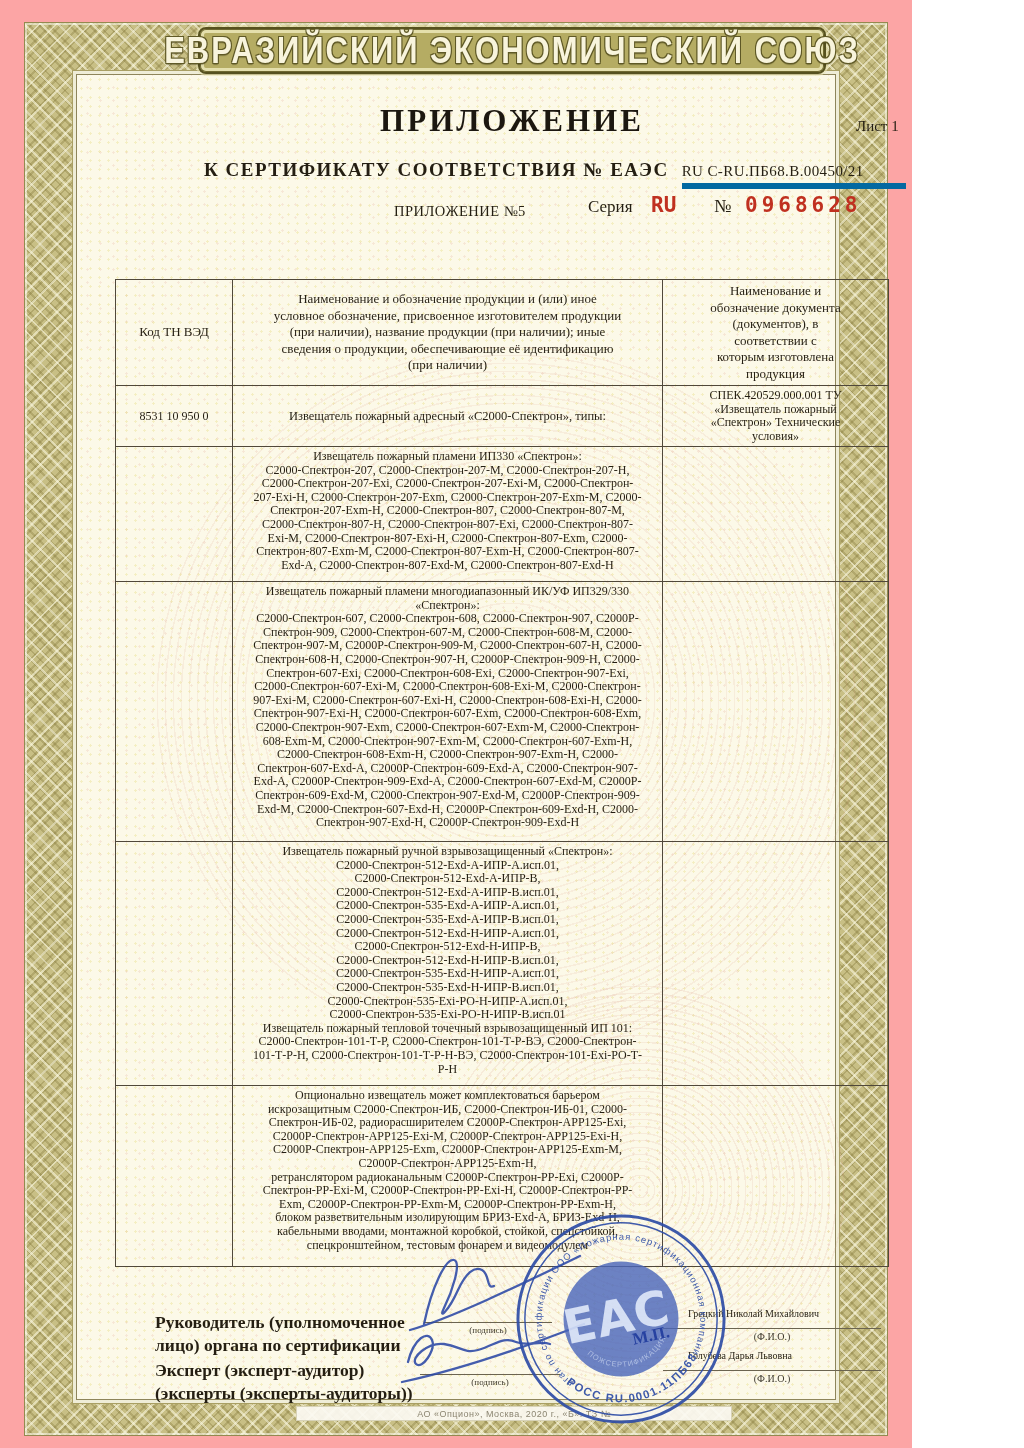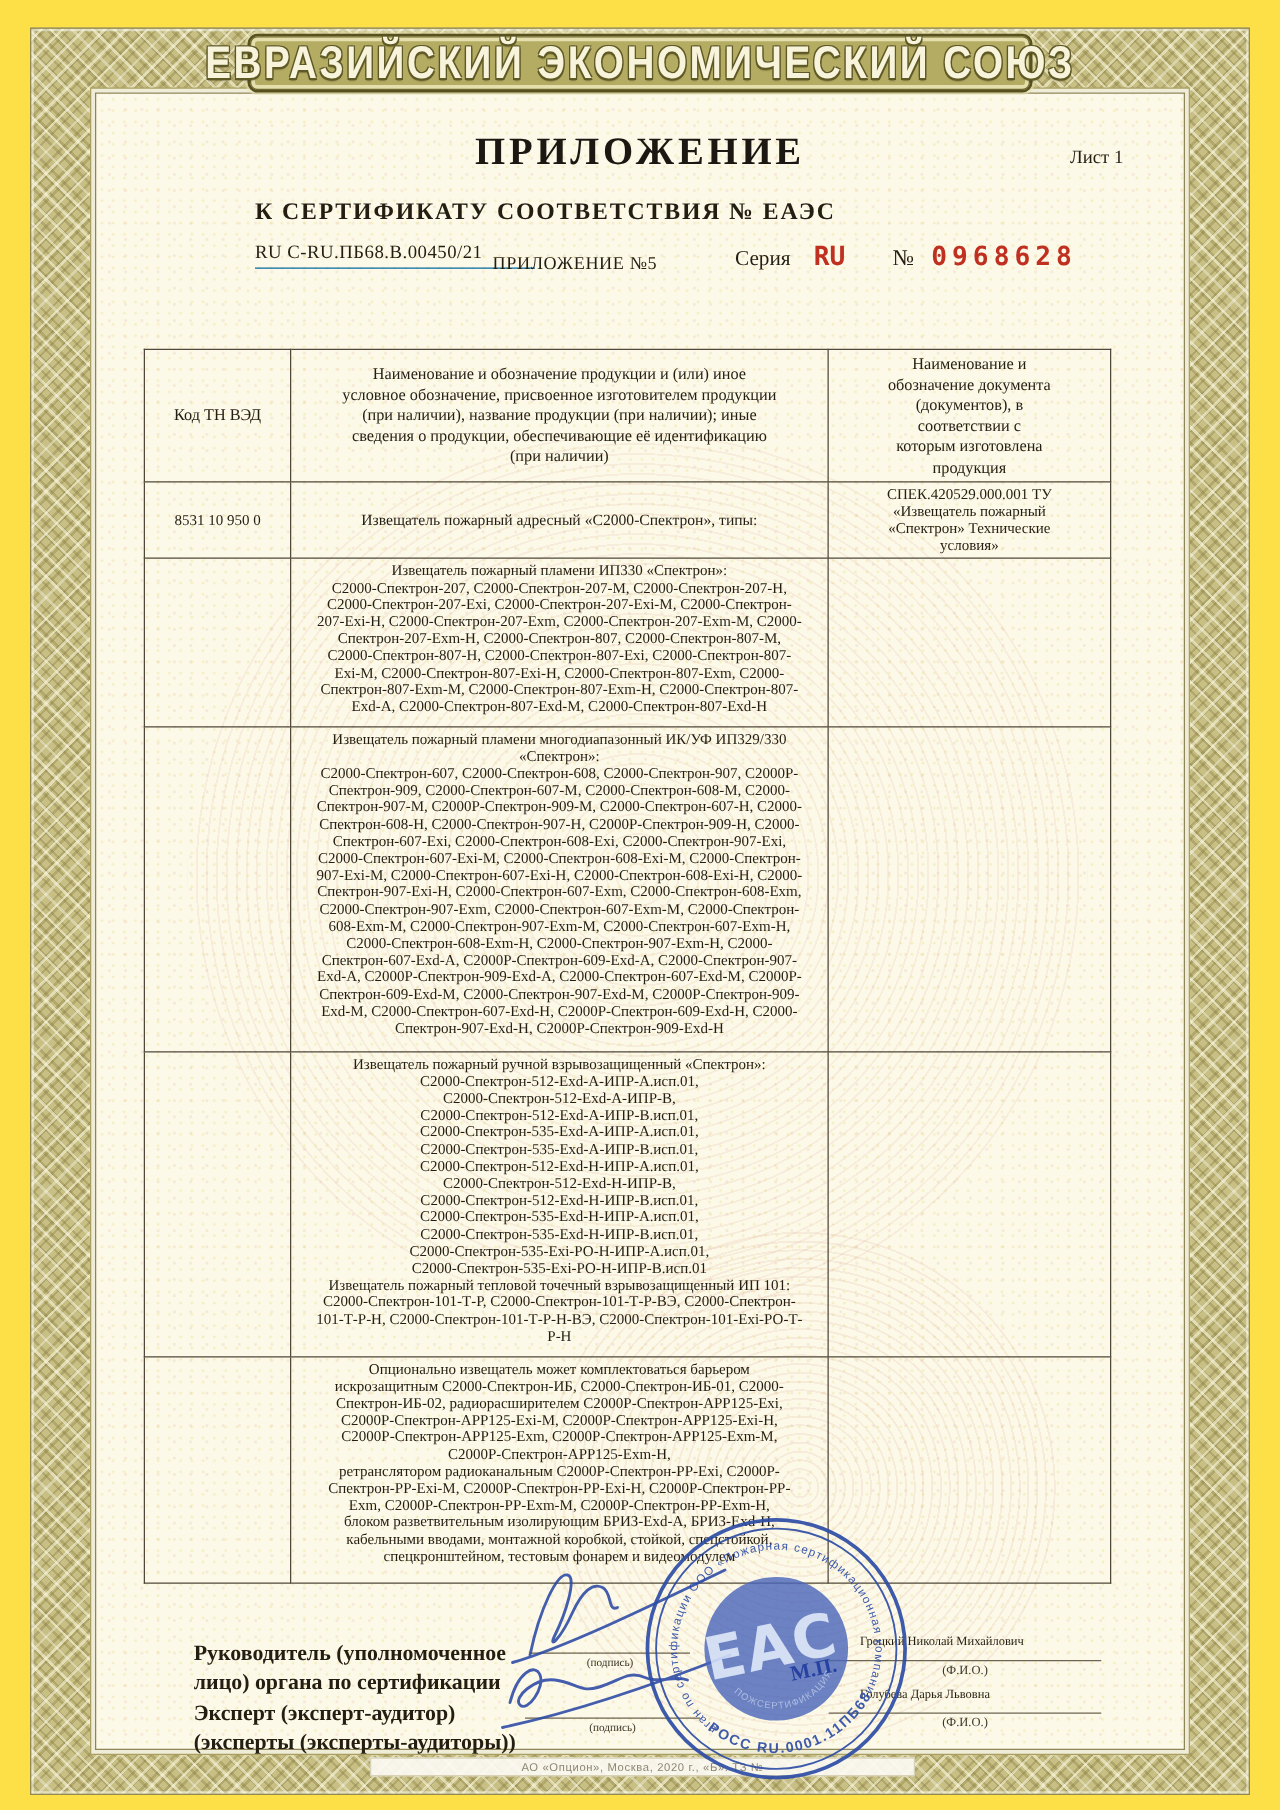--- a/index.html
+++ b/index.html
@@ -1,20 +1,20 @@
 <!DOCTYPE html>
 <html><head>
 <meta charset="utf-8">
 <style>
   * { margin:0; padding:0; box-sizing:border-box; }
   html,body { width:1024px; height:1448px; background:#ffffff; }
   .cert {
-    position:relative; width:1024px; height:1448px; overflow:hidden;
+    position:relative; width:912px; height:1448px; overflow:hidden;
     font-family:"Liberation Serif","DejaVu Serif",serif; color:#241e12;
-    background:#fde047;
+    background:#fca5a5;
   }
   
   .border-band {
     position:absolute; left:24px; right:24px; top:22px; bottom:12px;
     background-color:#c8bf85;
     background-image:
       repeating-linear-gradient(45deg, rgba(250,247,222,.55) 0 2px, transparent 2px 12px),
       repeating-linear-gradient(-45deg, rgba(250,247,222,.55) 0 2px, transparent 2px 12px),
       repeating-linear-gradient(45deg, rgba(120,108,46,.28) 5px 7px, transparent 7px 12px),
       repeating-linear-gradient(-45deg, rgba(120,108,46,.28) 5px 7px, transparent 7px 12px);
@@ -49,24 +49,24 @@
   .banner span {
     font-family:"Liberation Sans","DejaVu Sans",sans-serif; font-weight:bold;
     font-size:31px; letter-spacing:2px; color:#f8f4dc; transform:scaleY(1.18); white-space:nowrap;
     text-shadow:-1px -1px 0 #5f5926, 1px -1px 0 #5f5926, -1px 1px 0 #5f5926, 1px 1px 0 #5f5926, 0 2px 1px rgba(60,55,20,.45);
   }
 
   .page-title { position:absolute; left:0; top:103px; width:1024px; text-align:center;
     font-size:31px; font-weight:bold; letter-spacing:3px; color:#1c1710; }
   .sheet { position:absolute; left:856px; top:118px; font-size:15px; }
 
-  .cert-line { position:absolute; left:204px; top:159px; display:flex; align-items:baseline; gap:13px;flex-direction:column; }
+  .cert-line { position:absolute; left:204px; top:159px; display:flex; align-items:baseline; gap:13px; }
   .cert-line .lbl { font-size:19px; font-weight:bold; letter-spacing:1.5px; white-space:nowrap; }
   .cert-line .num { font-size:15px; letter-spacing:.4px; width:224px; white-space:nowrap;
-    border-bottom:1px solid #0369a1; padding-bottom:3px; }
+    border-bottom:6px solid #0369a1; padding-bottom:3px; }
 
   .app-label { position:absolute; left:394px; top:203px; font-size:14.5px; letter-spacing:.5px; }
   .series-lbl { position:absolute; left:588px; top:197px; font-size:17px; }
   .series-val { position:absolute; left:651px; top:193px; font-size:21px; font-weight:bold; color:#c03020;
     font-family:"DejaVu Sans Mono","Liberation Mono",monospace; }
   .num-sign { position:absolute; left:714px; top:196px; font-size:18px; }
   .blank-num { position:absolute; left:745px; top:193px; font-size:21px; font-weight:bold; color:#c03020;
     letter-spacing:4px; font-family:"DejaVu Sans Mono","Liberation Mono",monospace; }
 
   .section-title { position:absolute; left:0; top:239px; width:1024px; text-align:center; font-size:15px; }

